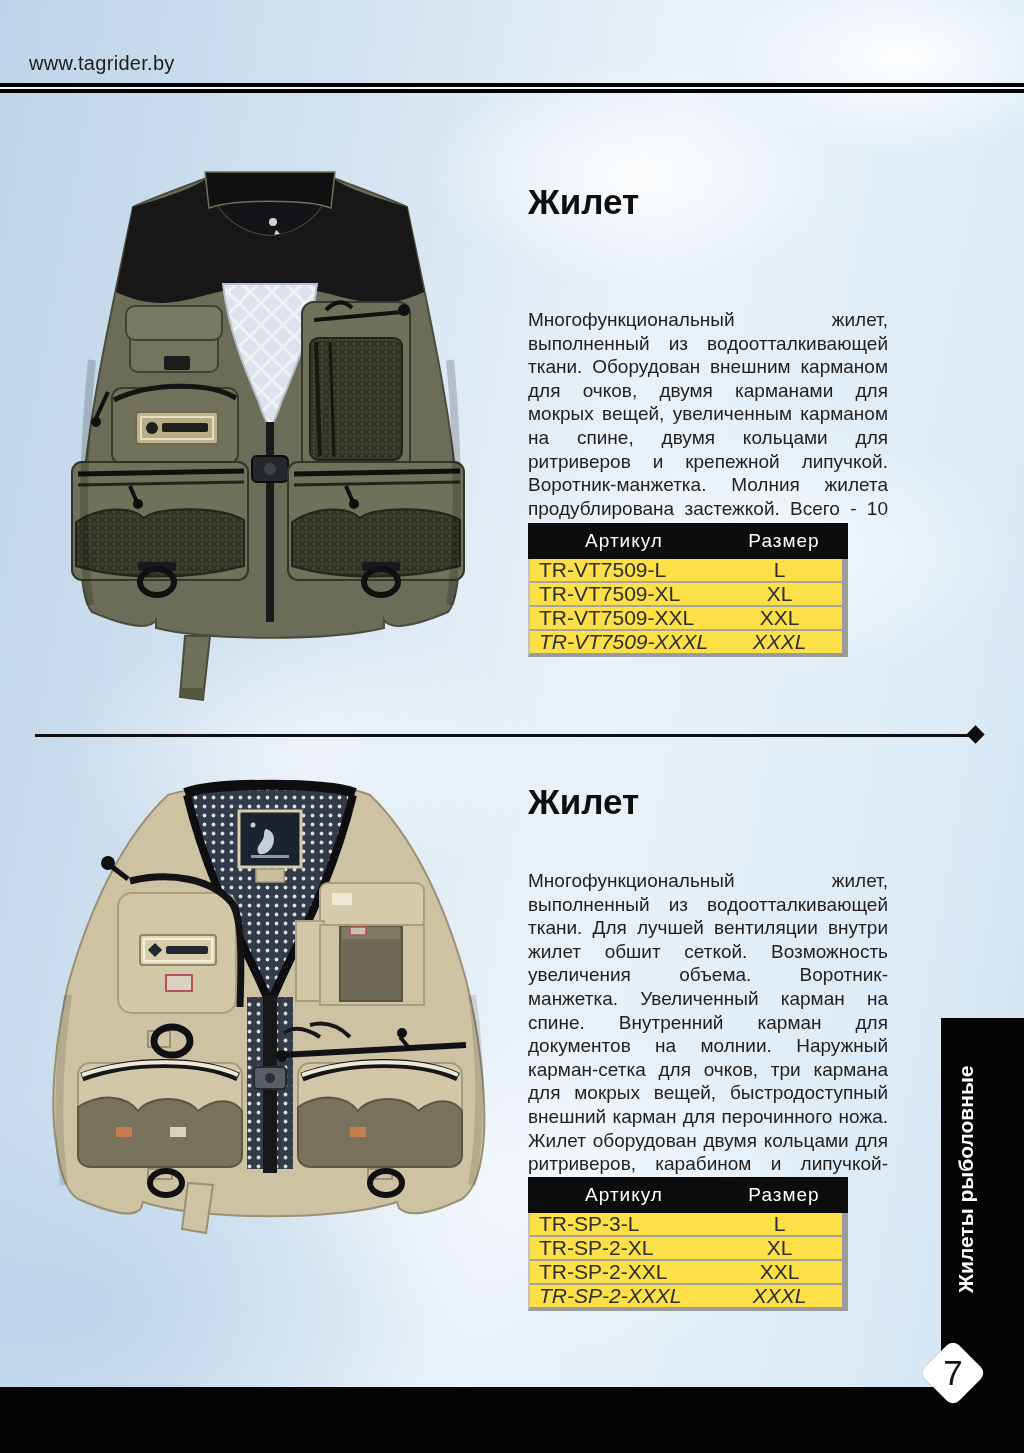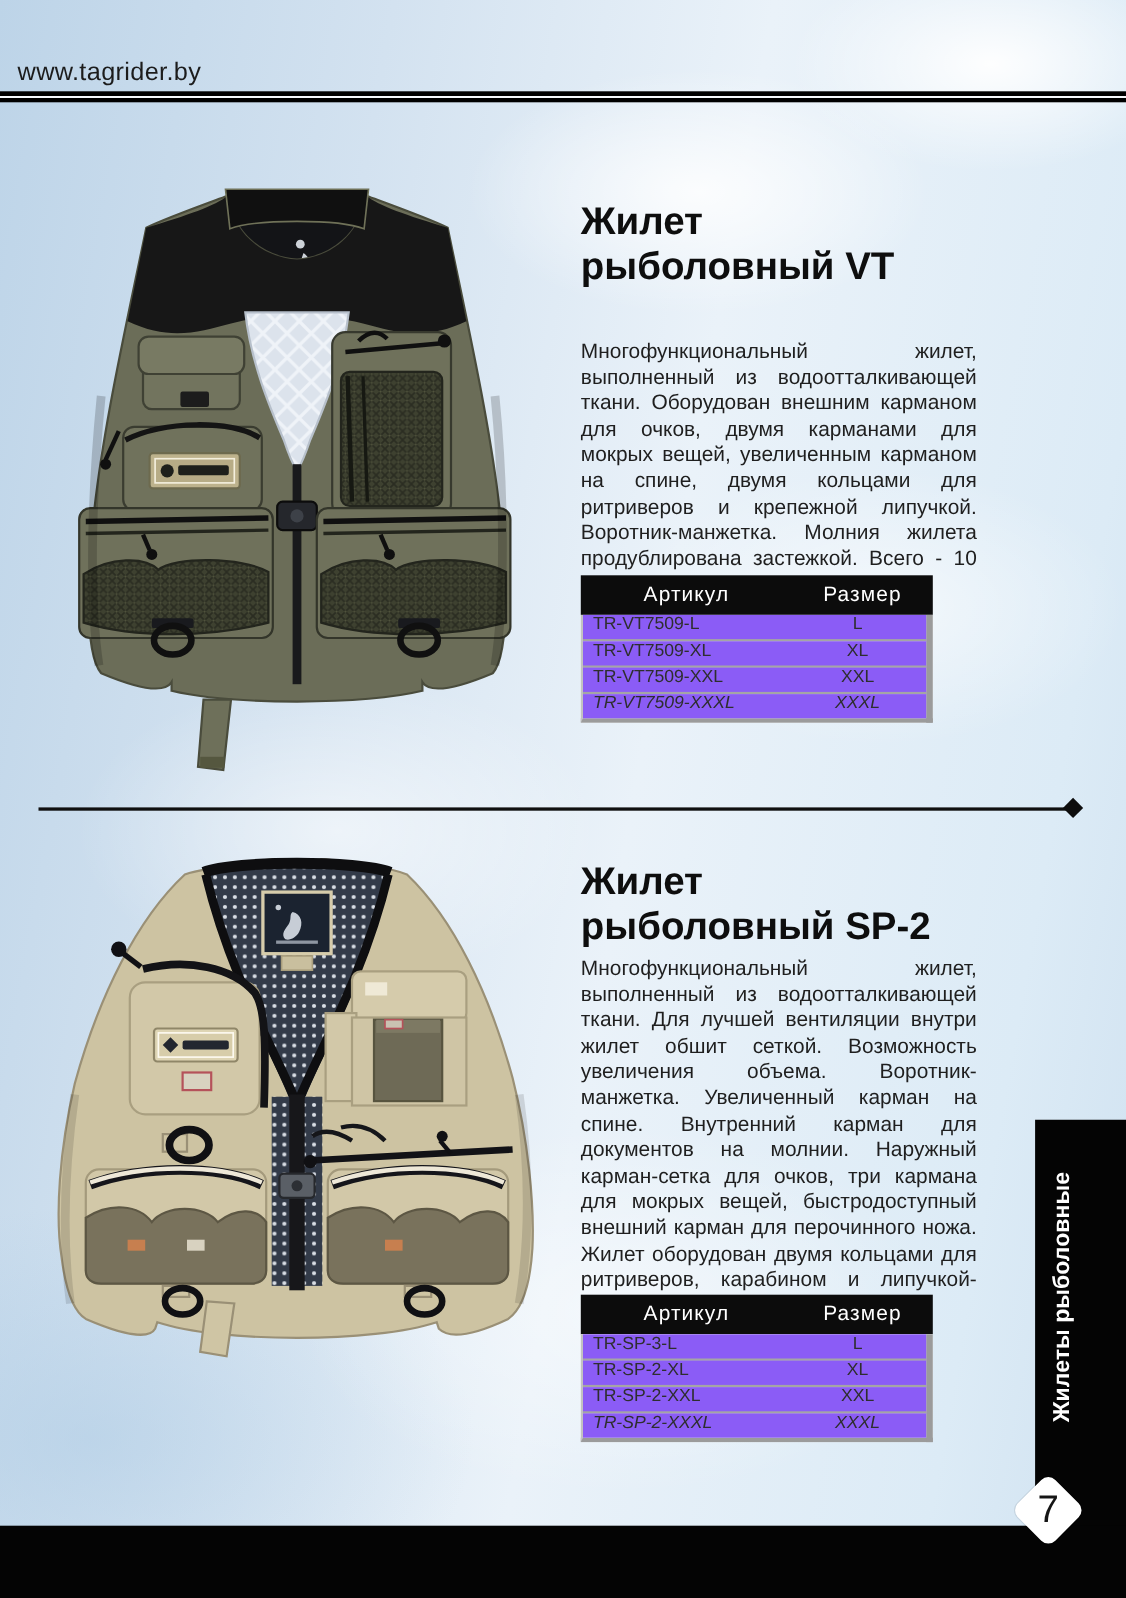--- a/index.html
+++ b/index.html
@@ -8,37 +8,37 @@
     background:
       radial-gradient(260px 140px at 88% 4%, rgba(255,255,255,.95), rgba(255,255,255,0) 70%),
       radial-gradient(300px 160px at 62% 12%, rgba(255,255,255,.85), rgba(255,255,255,0) 70%),
       radial-gradient(340px 200px at 30% 52%, rgba(255,255,255,.55), rgba(255,255,255,0) 70%),
       radial-gradient(320px 180px at 78% 38%, rgba(255,255,255,.6), rgba(255,255,255,0) 70%),
       radial-gradient(420px 240px at 55% 82%, rgba(255,255,255,.5), rgba(255,255,255,0) 70%),
       radial-gradient(500px 300px at 8% 90%, rgba(173,203,228,.55), rgba(255,255,255,0) 70%),
       linear-gradient(100deg,#bdd4e8 0%,#d3e2f0 28%,#eaf2f9 55%,#dcebf6 85%,#cfe1f0 100%);
   }
   
-  .site-url{position:absolute;left:16px;top:52px;font-size:23px;color:#1c1c1c;letter-spacing:.3px;}
+  .site-url{position:absolute;left:29px;top:52px;font-size:20px;color:#1c1c1c;letter-spacing:.3px;}
   .header-rule{position:absolute;left:0;top:83px;width:1024px;height:10px;
     background:linear-gradient(#000 0 40%,#f6f9fc 40% 58%,#000 58% 100%);}
   
   .prod-title{position:absolute;left:528px;width:380px;font-size:35px;font-weight:bold;color:#0e0e0e;line-height:41px;}
   .prod-desc{position:absolute;left:528px;width:360px;font-size:19px;line-height:23.6px;color:#1f1f1f;text-align:justify;}
   .t1{top:181px;} .d1{top:308px;}
   .t2{top:781px;} .d2{top:869px;}
   
   .tbl{position:absolute;left:528px;width:320px;}
   .tbl-1{top:523px;} .tbl-2{top:1177px;}
   .tbl-head{display:flex;background:#0c0c0c;color:#fff;height:36px;align-items:center;
     font-size:19px;font-weight:400;letter-spacing:1px;}
   .tbl-body{border-left:2px solid #c2c2c2;border-right:6px solid #9b9b9b;border-bottom:4px solid #9b9b9b;
     background:#fff;}
-  .tr{display:flex;height:22px;align-items:flex-start;border-bottom:2px solid #a5a5a5;background:#8b5cf6;
-    font-size:16px;color:#2e2e2e;}
+  .tr{display:flex;height:22px;align-items:center;border-bottom:2px solid #a5a5a5;background:#fde047;
+    font-size:21px;color:#2e2e2e;}
   .tr:last-child{border-bottom:none;font-style:italic;}
   .c1{width:60%;} .c2{width:40%;text-align:center;}
   .tbl-head .c1{text-align:center;}
   .td.c1{padding-left:9px;box-sizing:border-box;}
   
   .divider{position:absolute;left:35px;top:734px;width:938px;height:3px;background:#101010;}
   .divider-diamond{position:absolute;left:969px;top:728px;width:13px;height:13px;background:#0d0d0d;transform:rotate(45deg);}
   
   .side-bar{position:absolute;left:941px;top:1018px;width:83px;height:435px;background:#040404;border-radius:0 0 0 10px;}
   .side-label{position:absolute;left:948px;top:1064px;height:230px;width:36px;color:#fff;font-weight:bold;font-size:21px;
@@ -147,21 +147,20 @@
       <path d="M155,476 L180,476 L173,540 L150,537 Z" fill="#6e705a" stroke="#4a4c3c" stroke-width="2"></path>
       <rect x="152" y="528" width="22" height="10" fill="#55573f"></rect>
 
       <path d="M62,200 C54,280 50,380 60,445" stroke="rgba(0,0,0,.18)" stroke-width="8" fill="none"></path>
       <path d="M420,200 C428,280 430,380 420,445" stroke="rgba(0,0,0,.18)" stroke-width="8" fill="none"></path>
     </svg>
   </div>
 
   <div class="prod-title t1">
     <div>Жилет</div>
-    <div>рыболовный VT</div>
   </div>
   <div class="prod-desc d1">Многофункциональный жилет, выполненный из водоотталкивающей ткани. Оборудован внешним карманом для очков, двумя карманами для мокрых вещей, увеличенным карманом на спине, двумя кольцами для ритриверов и крепежной липучкой. Воротник-манжетка. Молния жилета продублирована застежкой.  Всего - 10 карманов.</div>
 
   <div class="tbl tbl-1">
     <div class="tbl-head">
       <div class="c1">Артикул</div>
       <div class="c2">Размер</div>
     </div>
     <div class="tbl-body">
       <div class="tr">
@@ -273,21 +272,20 @@
 
       <path d="M168,408 L193,410 L186,458 L162,454 Z" fill="#cfc5a4" stroke="#9a9076" stroke-width="2"></path>
 
       <path d="M48,220 C38,290 36,350 44,410" stroke="rgba(0,0,0,.12)" stroke-width="8" fill="none"></path>
       <path d="M452,220 C462,290 462,350 452,410" stroke="rgba(0,0,0,.12)" stroke-width="8" fill="none"></path>
     </svg>
   </div>
 
   <div class="prod-title t2">
     <div>Жилет</div>
-    <div>рыболовный SP-2</div>
   </div>
   <div class="prod-desc d2">Многофункциональный жилет, выполненный из водоотталкивающей ткани. Для лучшей вентиляции внутри жилет обшит сеткой. Возможность увеличения объема. Воротник-манжетка. Увеличенный карман на спине. Внутренний карман для документов на молнии. Наружный карман-сетка для очков, три кармана для мокрых вещей, быстродоступный внешний карман для перочинного ножа. Жилет оборудован двумя кольцами для ритриверов, карабином и липучкой-фиксатором. Всего 14 карманов.</div>
 
   <div class="tbl tbl-2">
     <div class="tbl-head">
       <div class="c1">Артикул</div>
       <div class="c2">Размер</div>
     </div>
     <div class="tbl-body">
       <div class="tr">

